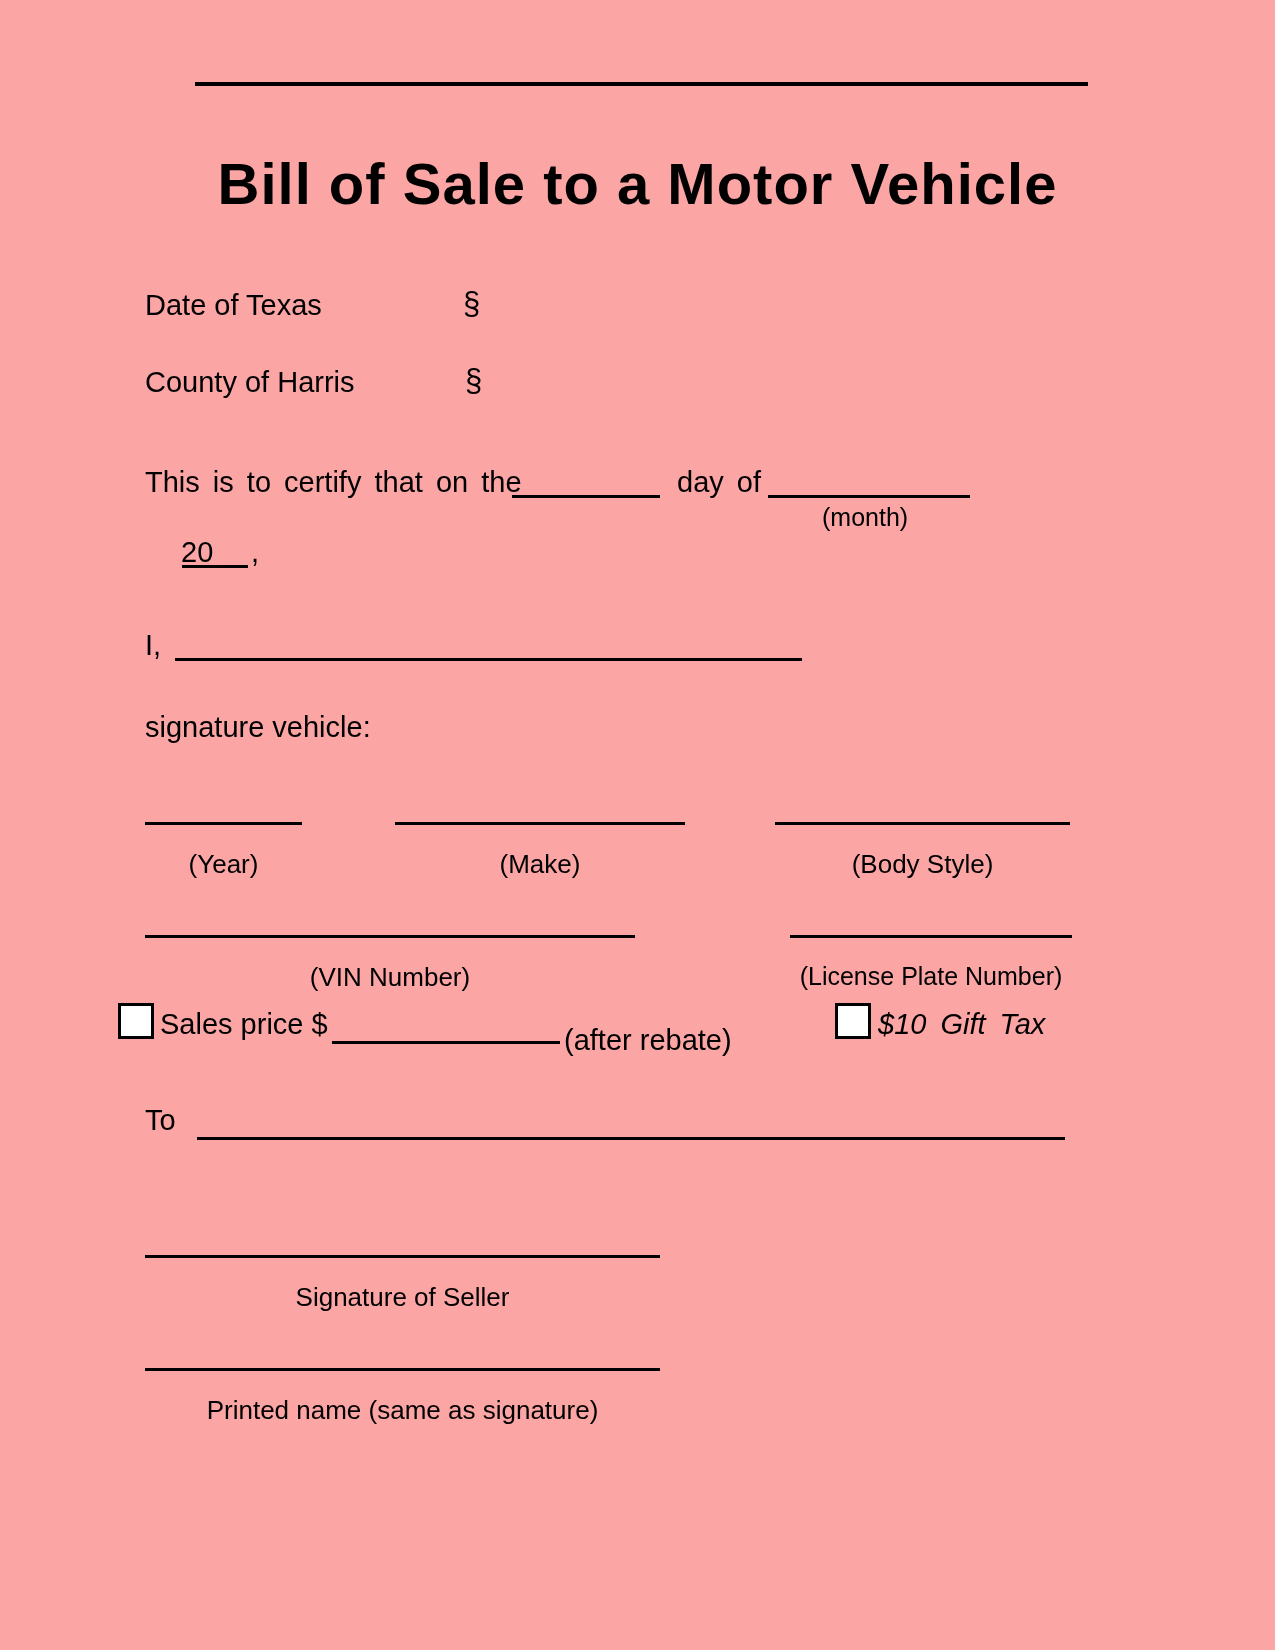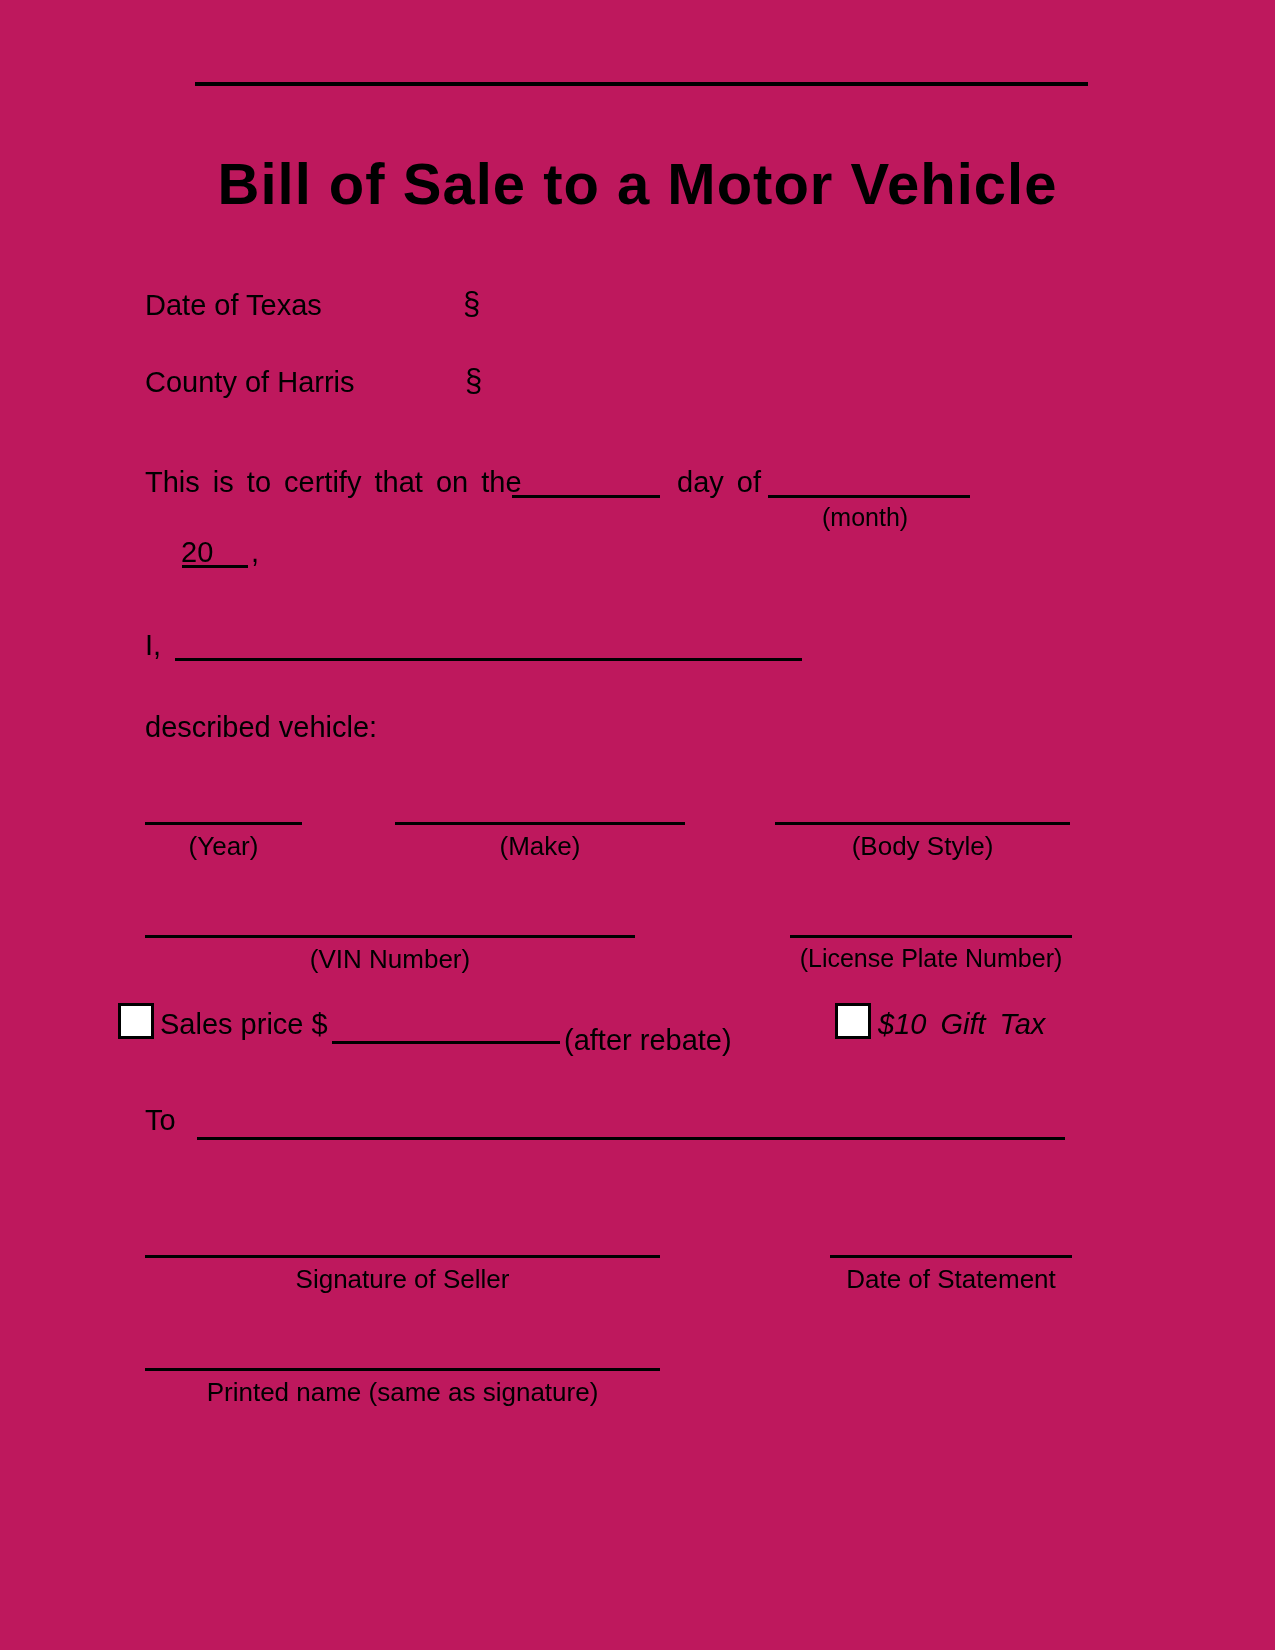--- a/index.html
+++ b/index.html
@@ -4,21 +4,21 @@
 <style>
   html, body {
     margin: 0;
     padding: 0;
     background: #ffffff;
   }
   .page {
     position: relative;
     width: 1275px;
     height: 1650px;
-    background: #be185d;
+    background: #fca5a5;
     font-family: "Liberation Sans", sans-serif;
     color: #000000;
     overflow: hidden;
   }
   .t {
     position: absolute;
     font-size: 29px;
     color: #000000;
     white-space: nowrap;
     line-height: 1.15;
@@ -30,21 +30,21 @@
   }
   .blank {
     position: absolute;
     border-top: 3px solid #000000;
     height: 0;
   }
   .fieldline {
     position: absolute;
     border-top: 3px solid #000000;
     text-align: center;
-    padding-top: 6px;
+    padding-top: 24px;
     font-size: 26px;
     white-space: nowrap;
   }
   .title {
     position: absolute;
     left: 0;
     top: 150px;
     width: 1275px;
     text-align: center;
     font-size: 58px;
@@ -91,21 +91,21 @@
   <div class="blank" style="left:768px; top:495px; width:202px;"></div>
   <div class="caption" style="left:822px; top:503px;">(month)</div>
 
   <div class="t" style="left:145px; top:536px;margin-left:36px;">20</div>
   <div class="blank" style="left:182px; top:565px; width:66px;"></div>
   <div class="t" style="left:251px; top:536px;">,</div>
 
   <div class="t" style="left:145px; top:629px;">I,</div>
   <div class="blank" style="left:175px; top:658px; width:627px;"></div>
 
-  <div class="t" style="left:145px; top:711px;">described vehicle:</div>
+  <div class="t" style="left:145px; top:711px;">signature vehicle:</div>
 
   <div class="fieldline" style="left:145px; top:822px; width:157px;">
     <span>(Year)</span>
   </div>
   <div class="fieldline" style="left:395px; top:822px; width:290px;">
     <span>(Make)</span>
   </div>
   <div class="fieldline" style="left:775px; top:822px; width:295px;">
     <span>(Body Style)</span>
   </div>
@@ -124,21 +124,18 @@
 
   <div class="checkbox" style="left:835px; top:1003px;"></div>
   <div class="t" style="left:878px; top:1008px; word-spacing:6px;font-style:italic;">$10 Gift Tax</div>
 
   <div class="t" style="left:145px; top:1104px;">To</div>
   <div class="blank" style="left:197px; top:1137px; width:868px;"></div>
 
   <div class="fieldline" style="left:145px; top:1255px; width:515px;">
     <span>Signature of Seller</span>
   </div>
-  <div class="fieldline" style="left:830px; top:1255px; width:242px;">
-    <span>Date of Statement</span>
-  </div>
 
   <div class="fieldline" style="left:145px; top:1368px; width:515px;">
     <span>Printed name (same as signature)</span>
   </div>
 
 </div>
 
 </body></html>

